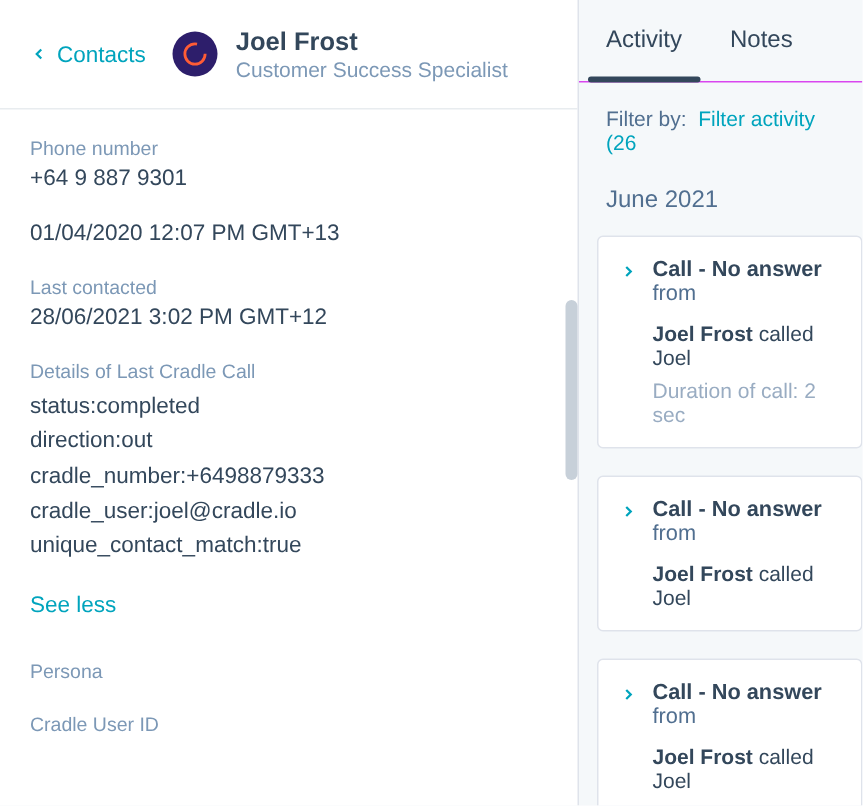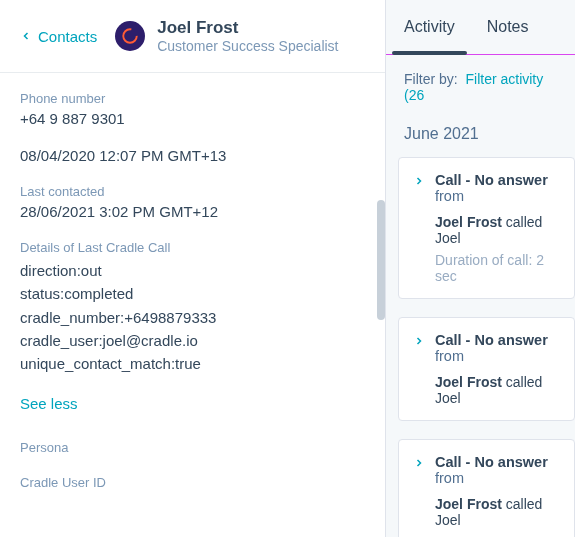--- a/index.html
+++ b/index.html
@@ -208,31 +208,31 @@
       <div class="contact-title">Customer Success Specialist</div>
     </div>
   </div>
 
   <div class="fields">
     <div class="field">
       <div class="field-label">Phone number</div>
       <div class="field-value">+64 9 887 9301</div>
     </div>
     <div class="field">
-      <div class="field-value">08/04/2020 12:07 PM GMT+13</div>
+      <div class="field-value">01/04/2020 12:07 PM GMT+13</div>
     </div>
     <div class="field">
       <div class="field-label">Last contacted</div>
       <div class="field-value">28/06/2021 3:02 PM GMT+12</div>
     </div>
     <div class="field multiline">
       <div class="field-label">Details of Last Cradle Call</div>
       <div class="field-value" id="detailscall-lines">
+          <div>status:completed</div>
           <div>direction:out</div>
-          <div>status:completed</div>
           <div>cradle_number:+6498879333</div>
           <div>cradle_user:joel@cradle.io</div>
           <div>unique_contact_match:true</div>
         </div>
     </div>
     <div class="see-less">See less</div>
     <div class="field">
       <div class="field-label">Persona</div>
     </div>
     <div class="field" style="margin-bottom:0">

